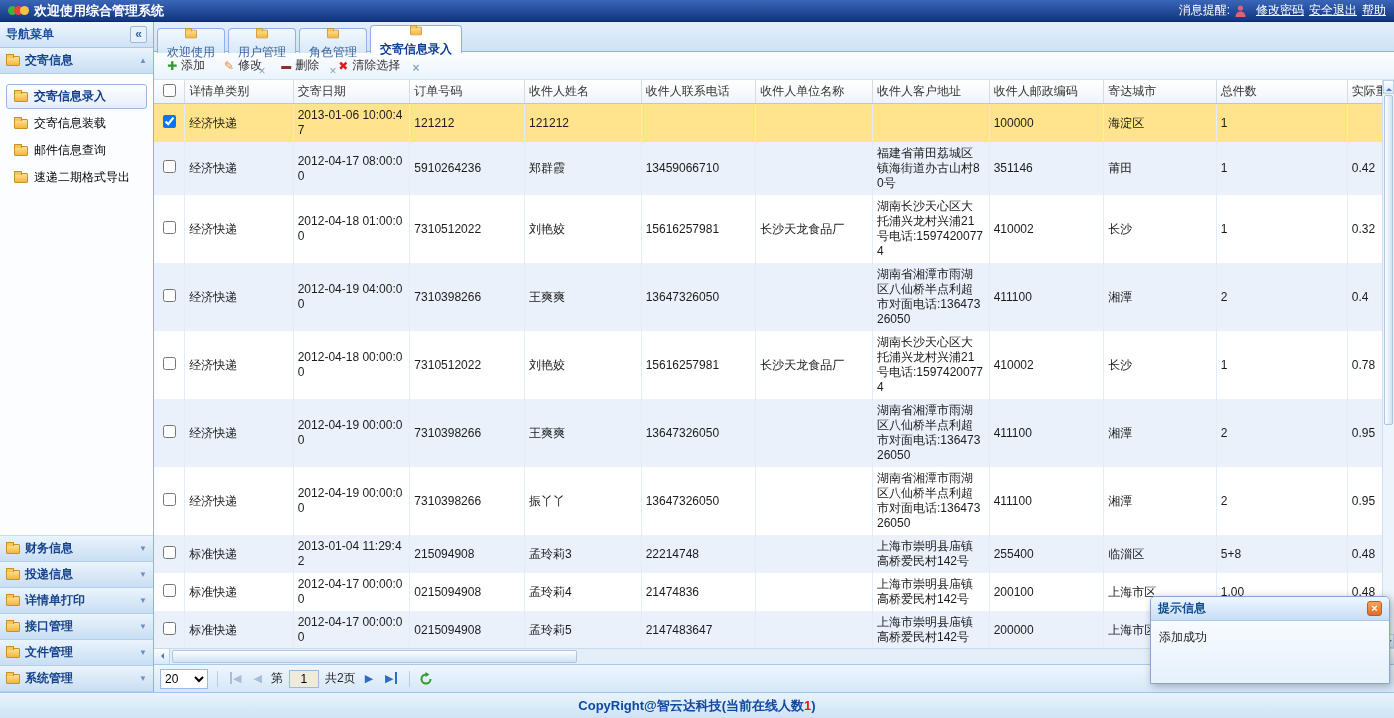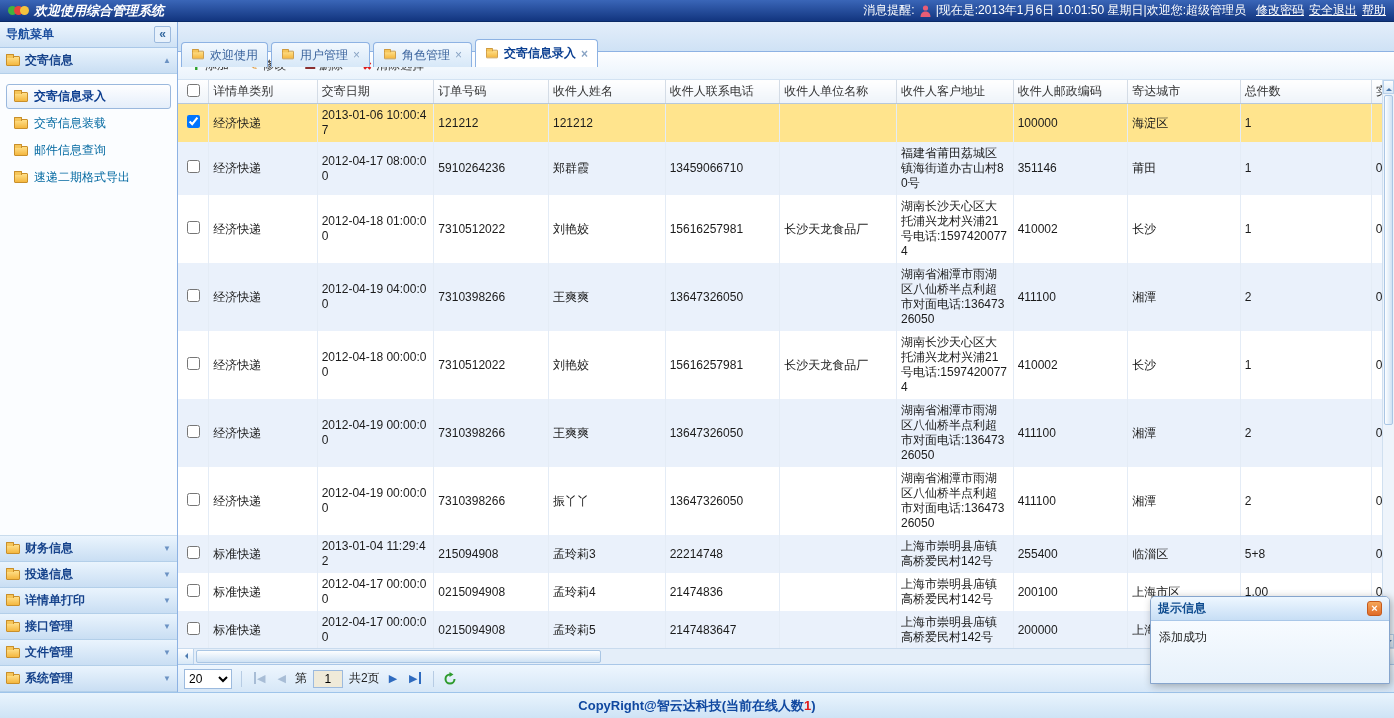--- a/index.html
+++ b/index.html
@@ -2,59 +2,59 @@
 <html><head>
 <meta charset="utf-8">
 <style>
   *{margin:0;padding:0;box-sizing:border-box;}
   html,body{width:1394px;height:718px;}
   body{font-family:"Liberation Sans","DejaVu Sans",sans-serif;font-size:12px;background:#fff;}
   .app{position:relative;width:1394px;height:718px;overflow:hidden;background:#fff;}
 
   
   .topbar{height:22px;background:linear-gradient(#3a66b8,#12357f);color:#fff;display:flex;justify-content:space-between;align-items:center;padding:0 8px;border-bottom:1px solid #0b2a66;}
-  .topbar-left{display:flex;align-items:center;font-style:italic;}
+  .topbar-left{display:flex;align-items:center;}
   .logo{display:inline-flex;margin-right:5px;align-items:center;}
   .logo i{width:9px;height:9px;border-radius:50%;display:inline-block;}
   .logo .c1{background:#43b13f;}
   .logo .c2{background:#e8413c;margin-left:-3px;}
   .logo .c3{background:#f5c33d;margin-left:-3px;}
   .app-title{font-weight:bold;font-size:13px;}
   .topbar-right{display:flex;align-items:center;gap:5px;font-size:12px;white-space:nowrap;}
   .toplink{color:#fff;text-decoration:underline;cursor:pointer;margin-left:5px;}
   .person-icon svg{display:block;}
 
   
   .main-row{display:flex;height:670px;}
 
   
-  .sidebar{width:178px;border-right:1px solid #8db2e3;background:#f4f9fe;display:flex;flex-direction:column;flex:none;}
+  .sidebar{width:154px;border-right:1px solid #8db2e3;background:#f4f9fe;display:flex;flex-direction:column;flex:none;}
   .sidebar-header{height:26px;display:flex;align-items:center;justify-content:space-between;padding:0 6px;background:linear-gradient(#eef6fe,#cfe2f5);border-bottom:1px solid #aac8e8;color:#1a4d9e;font-weight:bold;}
   .collapse-btn{width:17px;height:17px;border:1px solid #9cbade;background:#e7f1fb;border-radius:2px;color:#34699f;text-align:center;line-height:14px;cursor:pointer;font-size:12px;}
   .collapse-btn::before{content:"«";}
   .section{flex:1;display:flex;flex-direction:column;min-height:0;}
   .section-header{height:26px;flex:none;display:flex;align-items:center;padding:12px 6px;background:linear-gradient(#eaf4fd,#c9def3);border-bottom:1px solid #b3cfe9;color:#15428b;font-weight:bold;cursor:pointer;}
   .section-header .sec-label{flex:1;margin-left:5px;}
   .chev{font-size:8px;color:#6b92c3;}
   .chev.up::before{content:"▲";}
   .chev.down::before{content:"▼";}
   .section-body{flex:1;background:#fbfdff;padding-top:8px;overflow:hidden;border-bottom:1px solid #c9dced;}
-  .nav-item{display:flex;align-items:center;height:25px;padding:0 7px;margin:2px 6px;color:#0369a1;cursor:pointer;border:1px solid transparent;}
+  .nav-item{display:flex;align-items:center;height:25px;padding:0 7px;margin:2px 6px;color:#000000;cursor:pointer;border:1px solid transparent;}
   .nav-item .nav-label{margin-left:6px;}
   .nav-item.selected{border:1px solid #9ab8dd;background:linear-gradient(#fefeff,#e4eefa);border-radius:3px;font-weight:bold;color:#0d3e8f;}
 
   
   .folder{position:relative;display:inline-block;width:14px;height:10px;background:linear-gradient(#ffe08a,#f4b73f);border:1px solid #c98f2a;border-radius:1px;flex:none;}
   .folder::before{content:"";position:absolute;top:-3px;left:-1px;width:6px;height:3px;background:#f6c65a;border:1px solid #c98f2a;border-bottom:none;border-radius:1px 1px 0 0;}
   .folder.small{transform:scale(.85);}
 
   
   .content{flex:1;display:flex;flex-direction:column;min-width:0;background:#fff;}
   .tabbar{height:30px;flex:none;background:linear-gradient(#e4eefa,#cfe2f5);border-bottom:1px solid #8db2e3;display:flex;align-items:flex-end;padding:0 3px;gap:3px;}
-  .tab{display:flex;align-items:center;gap:5px;height:25px;padding:0 9px;border:1px solid #8db2e3;border-bottom:none;border-radius:4px 4px 0 0;background:linear-gradient(#f2f8fe,#d7e8f8);color:#3a639c;cursor:pointer;position:relative;top:16px;white-space:nowrap;}
+  .tab{display:flex;align-items:center;gap:5px;height:25px;padding:0 9px;border:1px solid #8db2e3;border-bottom:none;border-radius:4px 4px 0 0;background:linear-gradient(#f2f8fe,#d7e8f8);color:#3a639c;cursor:pointer;position:relative;top:2px;white-space:nowrap;flex-direction:column;}
   .tab.active{background:#fff;color:#0b3f91;font-weight:bold;height:28px;}
   .tab-close{color:#8aa4c4;font-size:12px;cursor:pointer;line-height:10px;}
   .tab-close::before{content:"×";}
 
   .toolbar{height:28px;flex:none;display:flex;align-items:center;gap:3px;padding:0 5px;background:linear-gradient(#fdfeff,#eaf3fc);border-bottom:1px solid #d3e3f3;}
   .tbtn{display:flex;align-items:center;gap:4px;padding:3px 7px;border:1px solid transparent;border-radius:3px;color:#333;cursor:pointer;white-space:nowrap;}
   .ticon{font-size:12px;line-height:12px;}
   .ticon.add{color:#2ba12b;font-weight:bold;}
   .ticon.edit{color:#e08a1a;}
   .ticon.delete{color:#8b3030;font-size:10px;}
@@ -129,21 +129,20 @@
       <span class="app-title">欢迎使用综合管理系统</span>
     </div>
     <div class="topbar-right">
       <span>消息提醒:</span>
       <span class="person-icon">
         <svg width="11" height="12" viewBox="0 0 11 12">
             <circle cx="5.5" cy="3" r="2.6" fill="#e85d75"></circle>
             <path d="M0.5 12 C0.5 8 3 6.4 5.5 6.4 C8 6.4 10.5 8 10.5 12 Z" fill="#e85d75"></path>
           </svg>
       </span>
-      <span>|现在是:2013年1月6日  10:01:50 星期日|欢迎您:超级管理员</span>
       <span><a class="toplink">修改密码</a><a class="toplink">安全退出</a><a class="toplink">帮助</a></span>
     </div>
   </header>
 
   <div class="main-row">
 
     <aside class="sidebar">
       <div class="sidebar-header">
         <span>导航菜单</span>
         <span class="collapse-btn"></span>

